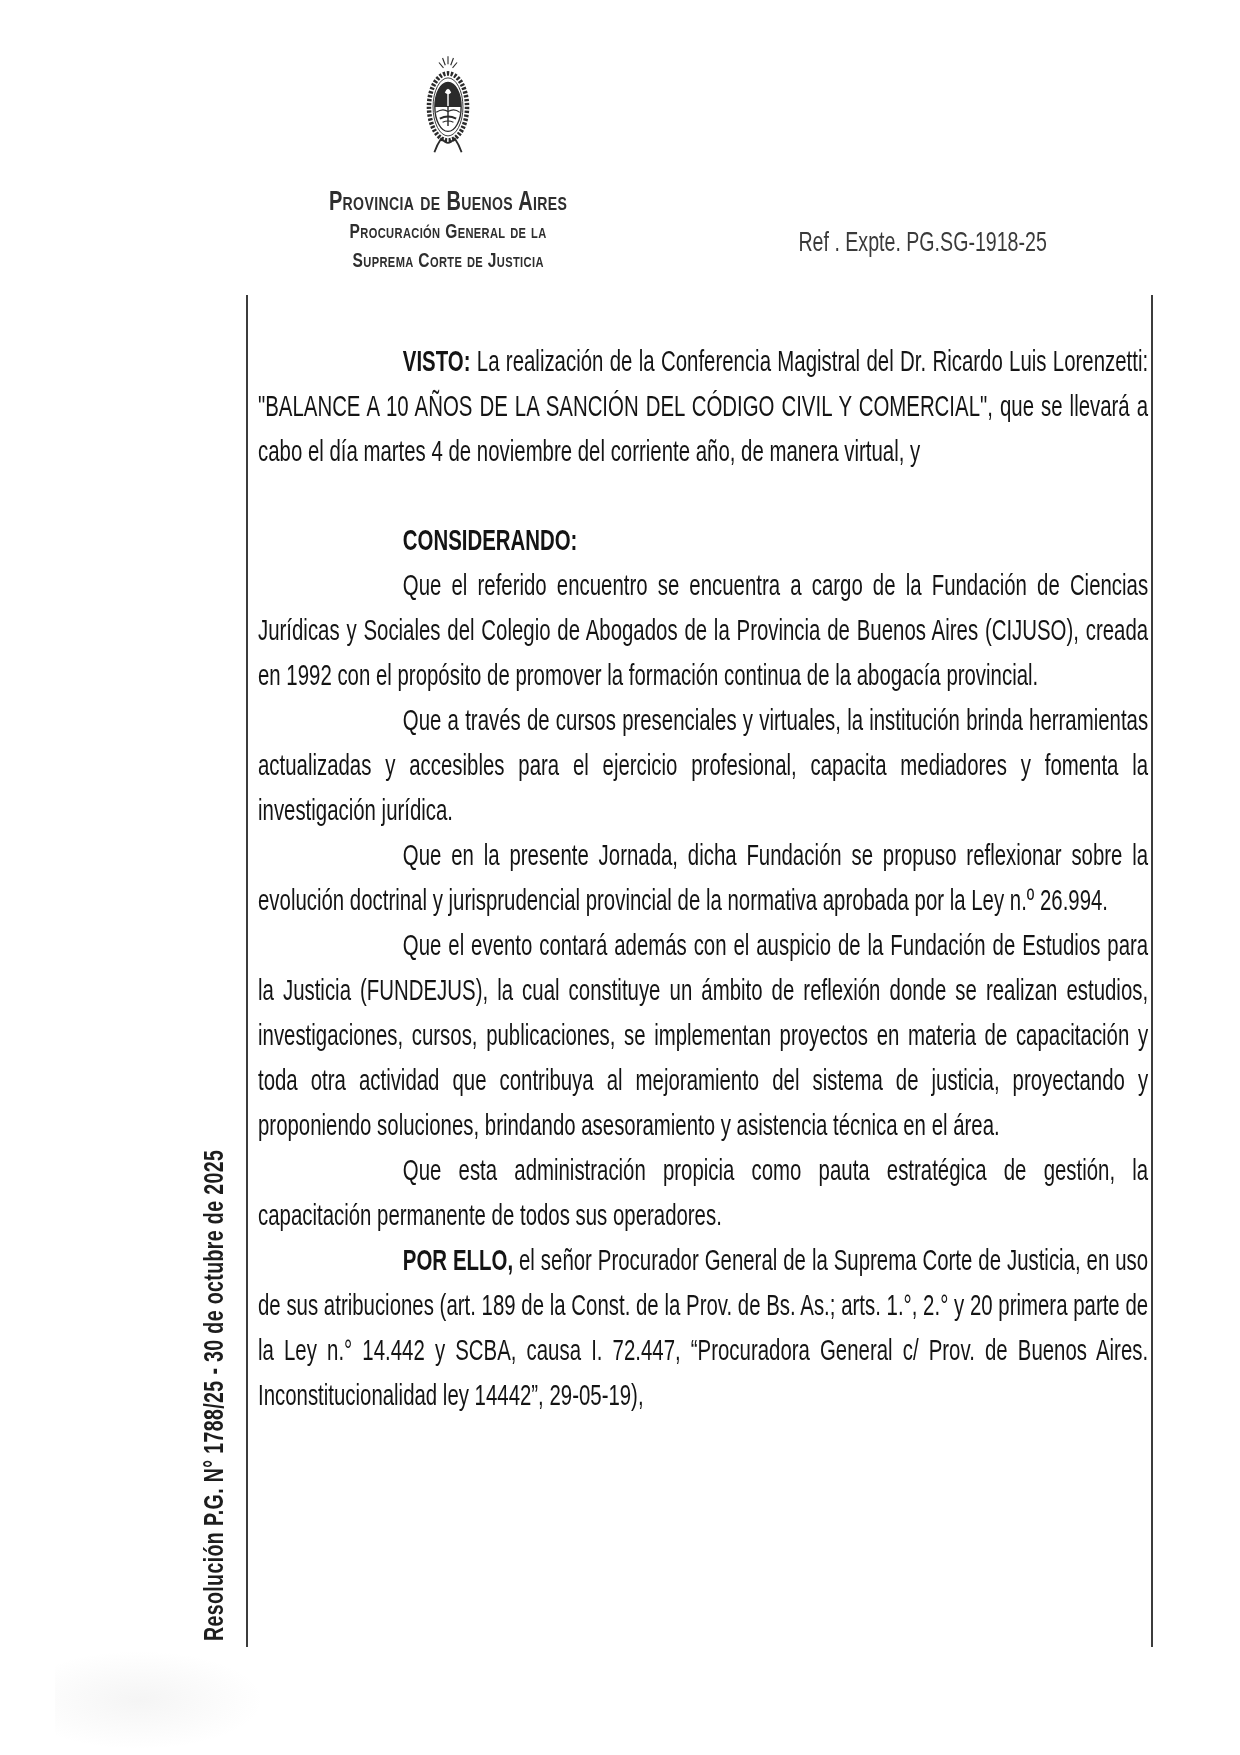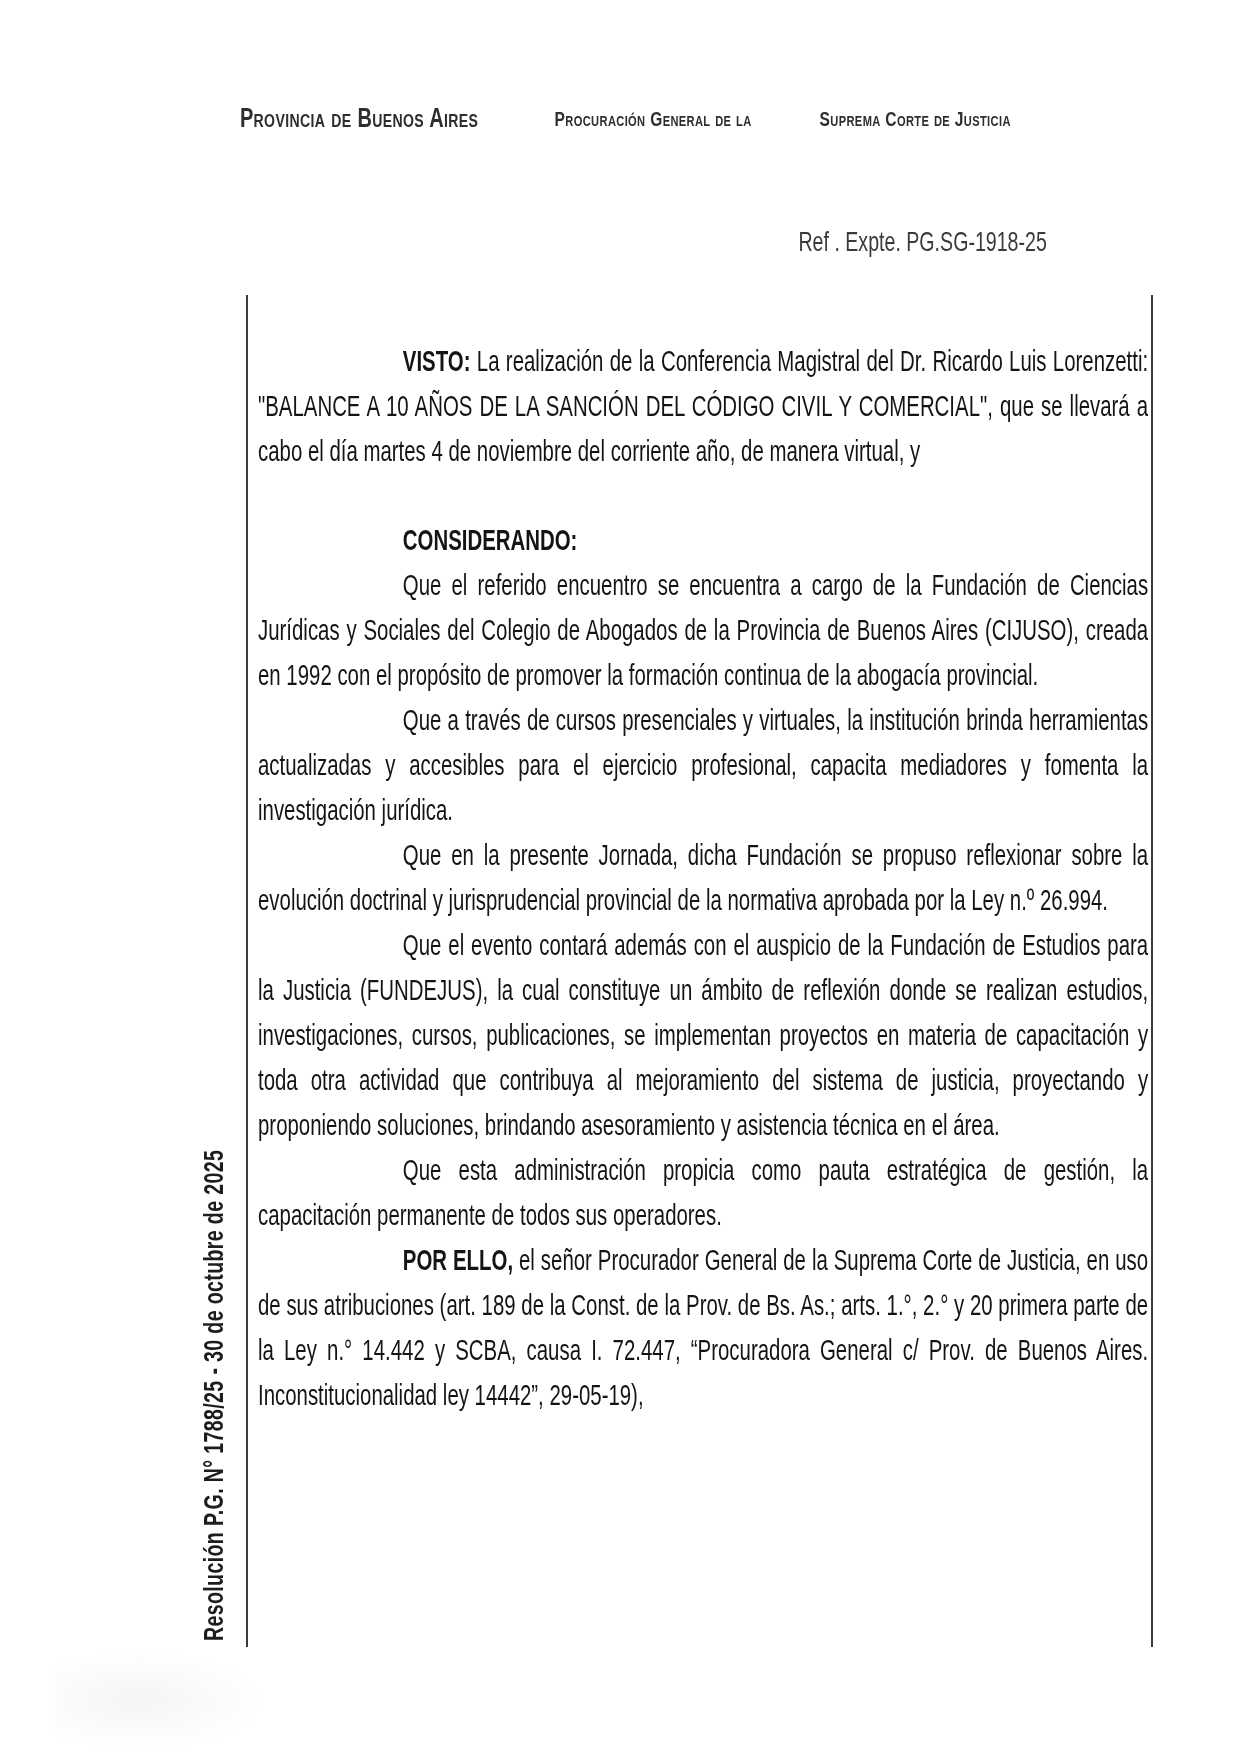--- a/index.html
+++ b/index.html
@@ -17,21 +17,21 @@
     color: #161616;
   }
 
   
   #header-block {
     position: absolute;
     left: 198px;
     top: 50px;
     width: 500px;
     display: flex;
-    flex-direction: row;
+    flex-direction: column;
     align-items: center;
   }
   #coat-of-arms {
     width: 58px;
     height: 112px;
     margin-bottom: 24px;
   }
   .org-line1 {
     font-variant: small-caps;
     font-weight: 700;

